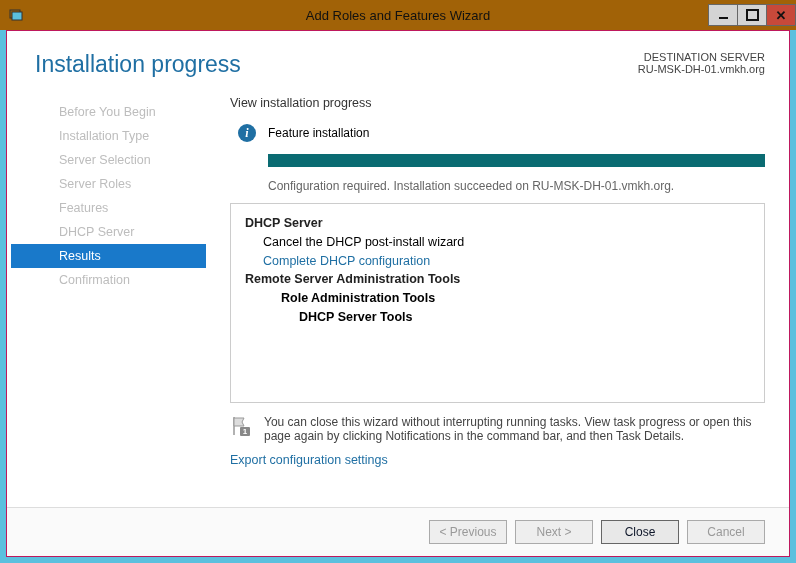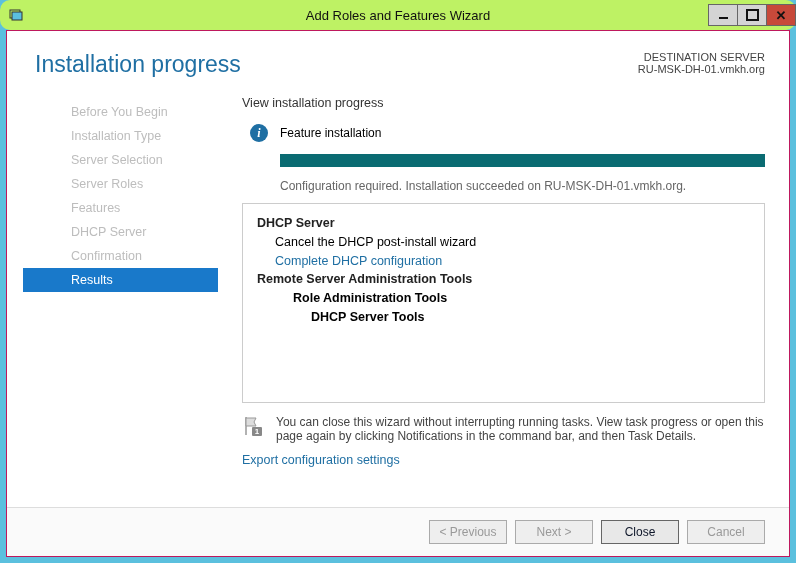--- a/index.html
+++ b/index.html
@@ -11,26 +11,25 @@
     }
     .window {
       width: 796px;
       height: 563px;
       background: #5bc0de;
       display: flex;
       flex-direction: column;
     }
     .titlebar {
       height: 30px;
-      background: #bef264;
+      background: #a16207;
       display: flex;
       align-items: center;
       padding: 0 0 0 8px;
       position: relative;
-      border-radius: 10px;
     }
     .titlebar .icon {
       width: 16px; height: 16px;
       color: #333;
     }
     .titlebar .title {
       position: absolute;
       left: 0; right: 0;
       text-align: center;
       font-size: 13px;
@@ -76,21 +75,21 @@
       font-weight: 300;
     }
     .dest {
       text-align: right;
       font-size: 11px;
       color: #444;
     }
     .body {
       flex: 1;
       display: flex;
-      padding: 0 0 0 16px;
+      padding: 0 0 0 4px;
       overflow: hidden;
       justify-content: space-between;
     }
     .sidebar {
       width: 195px;
       padding-top: 14px;
     }
     .nav-item {
       padding: 4px 0 4px 48px;
       font-size: 12.5px;
@@ -221,22 +220,22 @@
     </div>
 
     <div class="body">
       <div class="sidebar">
         <div class="nav-item">Before You Begin</div>
         <div class="nav-item">Installation Type</div>
         <div class="nav-item">Server Selection</div>
         <div class="nav-item">Server Roles</div>
         <div class="nav-item">Features</div>
         <div class="nav-item">DHCP Server</div>
+        <div class="nav-item active">Results</div>
         <div class="nav-item">Confirmation</div>
-        <div class="nav-item active">Results</div>
       </div>
 
       <div class="content">
         <div class="section-label">View installation progress</div>
 
         <div class="feature-row">
           <div class="info-icon">i</div>
           <div>Feature installation</div>
         </div>
 

